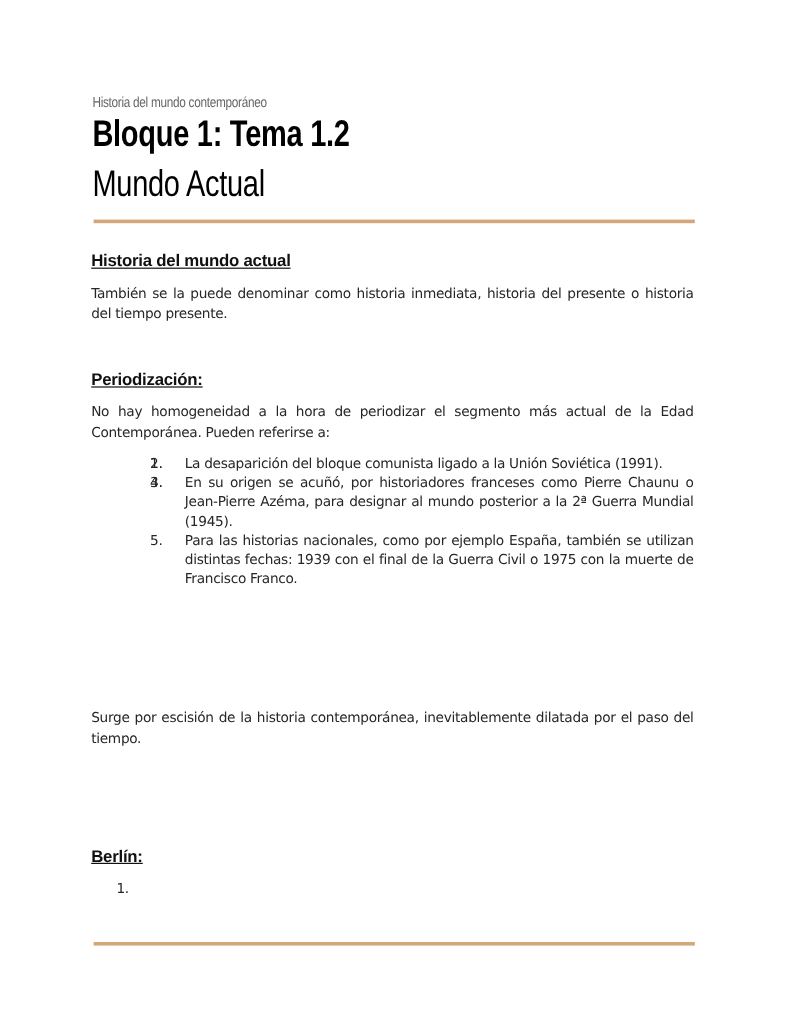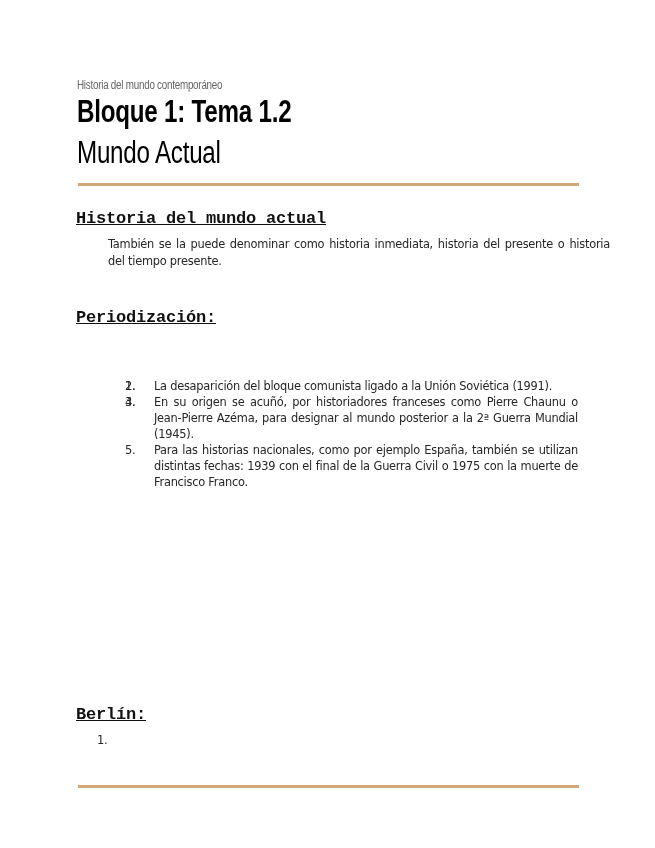--- a/index.html
+++ b/index.html
@@ -64,39 +64,39 @@
       width: 501px;
       height: 3px;
       background: #d3a77a;
     }
     .rule.top { top: 183px; }
     .rule.bottom { top: 785px; }
 
     .h {
       position: absolute;
       left: 76px;
-      font-family: Liberation Mono, monospace;
+      font-family: Liberation Sans, sans-serif;
       font-weight: bold;
-      font-size: 17px;
+      font-size: 14px;
       text-decoration: underline;
       color: #111111;
       letter-spacing: -0.2px;
       white-space: nowrap;
     }
     .p {
       position: absolute;
       left: 76px;
       width: 502px;
       font-size: 11.4px;
       line-height: 17px;
       color: #262626;
       text-align: justify;
       letter-spacing: -0.25px;
     }
-    .p.last-left { text-align-last: left; margin-left: 32px; }
+    .p.last-left { text-align-last: left; }
     ol.list {
       position: absolute;
       margin: 0;
       padding: 0;
       list-style: none;
       font-size: 11.4px;
       line-height: 16px;
       color: #262626;
       letter-spacing: -0.25px;
     }
@@ -129,20 +129,21 @@
   <div class="subtitle">Historia del mundo contemporáneo</div>
   <div class="title">Bloque 1: Tema 1.2</div>
   <div class="title2">Mundo Actual</div>
 
   <div class="rule top"></div>
 
   <div class="h" style="top:209px;">Historia del mundo actual</div>
   <div class="p last-left" style="top:236px;">También se la puede denominar como historia inmediata, historia del presente o historia del tiempo presente.</div>
 
   <div class="h" style="top:308px;">Periodización:</div>
+  <div class="p last-left" style="top:335px;">No hay homogeneidad a la hora de periodizar el segmento más actual de la Edad Contemporánea. Pueden referirse a:</div>
 
   <ol class="list per">
     <li>
       <span class="num">1.</span>
     </li>
     <li>
       <span class="num">2.</span>
       <span>La desaparición del bloque comunista ligado a la Unión Soviética (1991).</span>
     </li>
     <li>
@@ -151,20 +152,21 @@
     <li>
       <span class="num">4.</span>
       <span>En su origen se acuñó, por historiadores franceses como Pierre Chaunu o Jean-Pierre Azéma, para designar al mundo posterior a la 2ª Guerra Mundial (1945).</span>
     </li>
     <li>
       <span class="num">5.</span>
       <span>Para las historias nacionales, como por ejemplo España, también se utilizan distintas fechas: 1939 con el final de la Guerra Civil o 1975 con la muerte de Francisco Franco.</span>
     </li>
   </ol>
 
+  <div class="p last-left" style="top:590px;">Surge por escisión de la historia contemporánea, inevitablemente dilatada por el paso del tiempo.</div>
 
   <div class="h" style="top:705px;">Berlín:</div>
   <ol class="list lim">
     <li>
       <span class="num">1.</span>
     </li>
   </ol>
 
   <div class="rule bottom"></div>
 </div>

